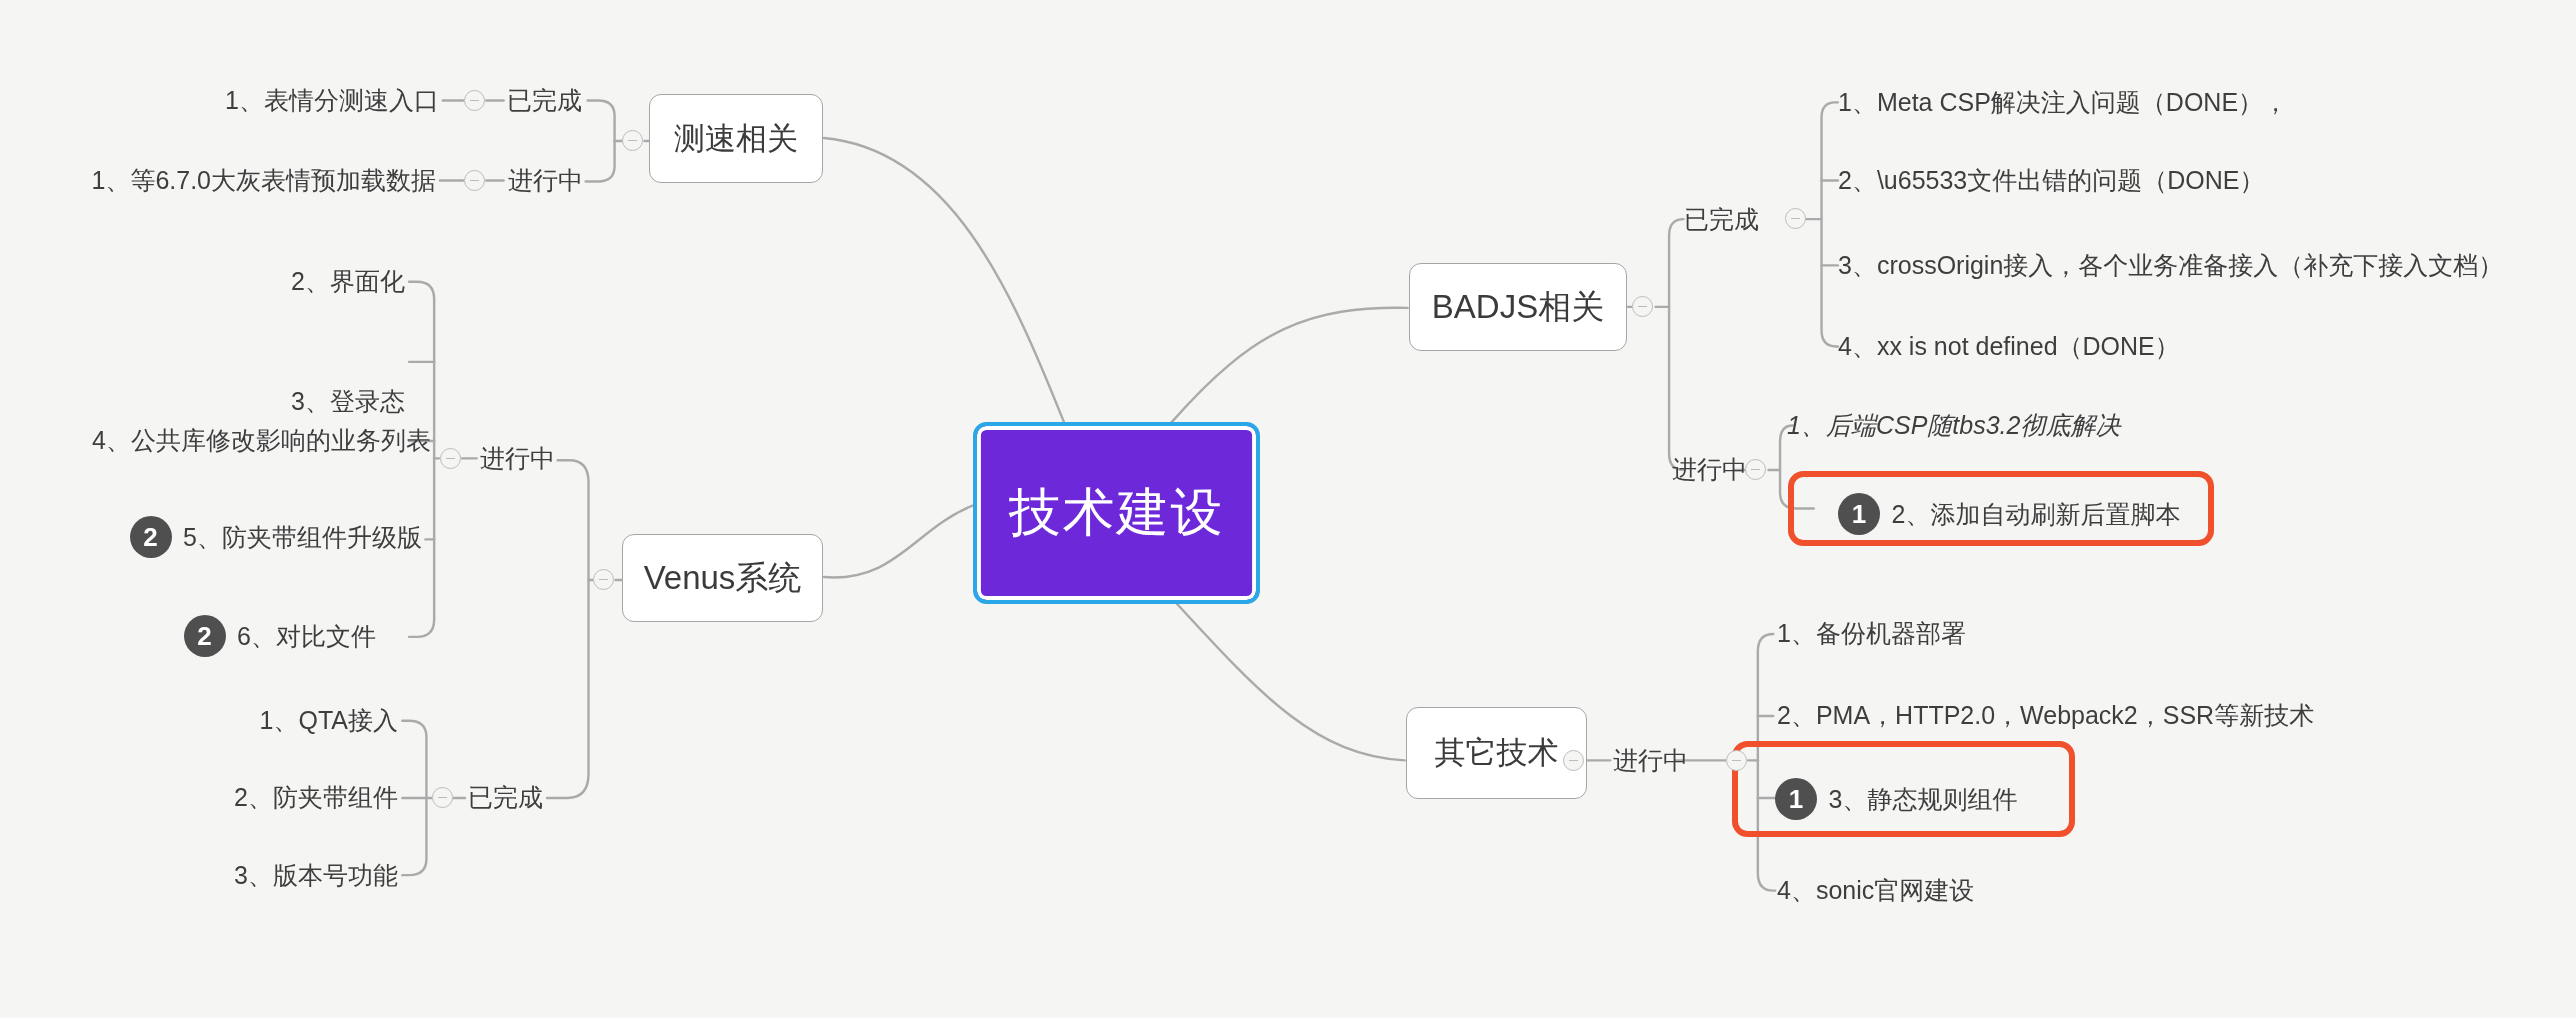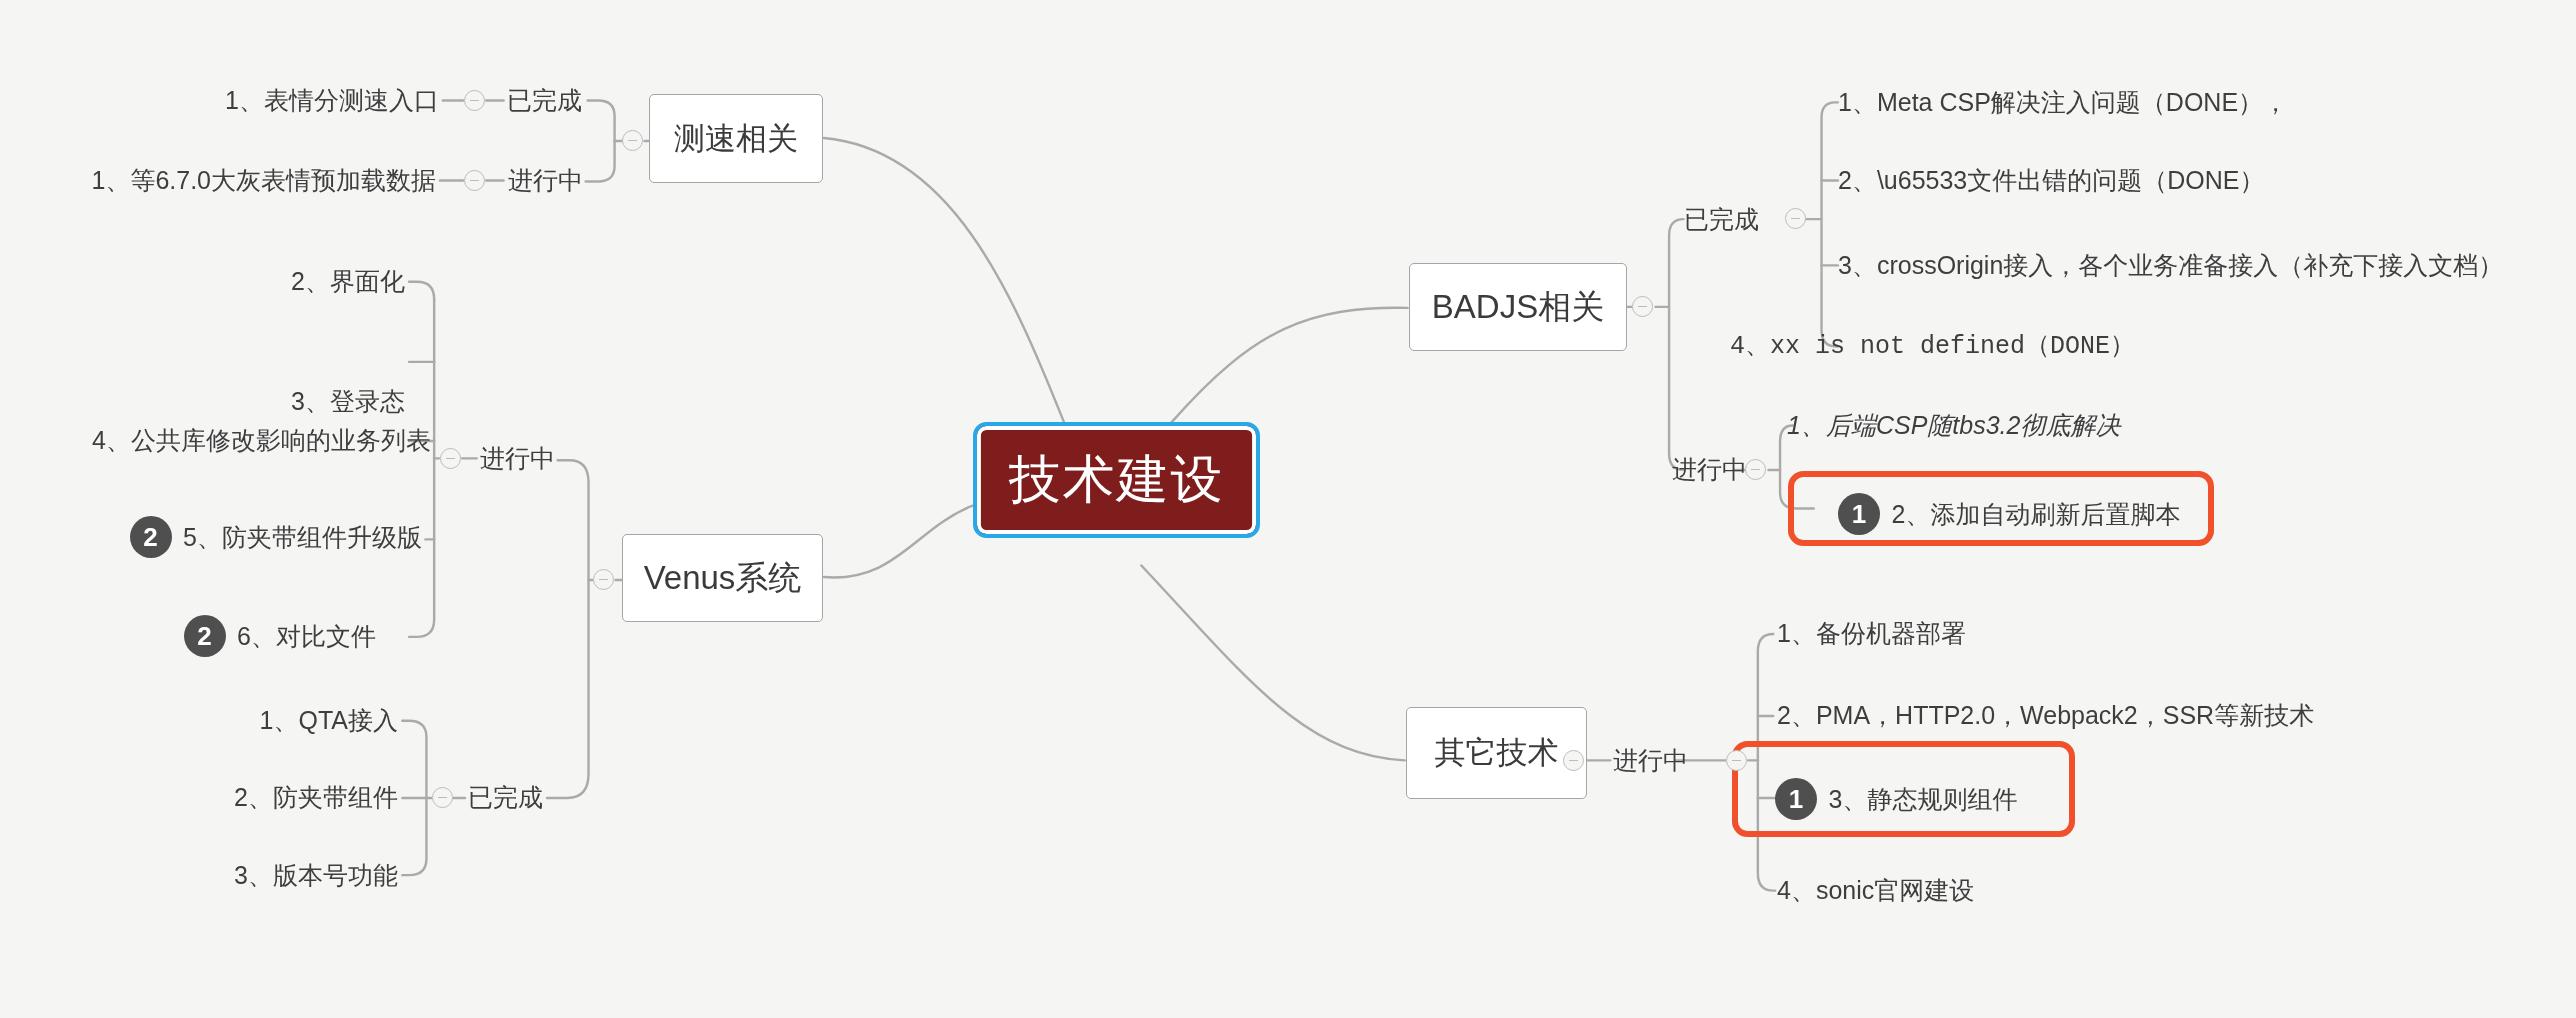--- a/index.html
+++ b/index.html
@@ -10,27 +10,27 @@
   svg.wires path { fill:none; stroke:#aaaaaa; stroke-width:2.5; stroke-linecap:round; }
 
   .leaf { position:absolute; font-size:25px; line-height:27px; color:#3e3e3e; white-space:nowrap; z-index:2; }
   .r { text-align:right; }
 
   .row { position:absolute; display:flex; align-items:center; gap:11.6px; height:42px; z-index:2; }
   .row .txt { font-size:25px; line-height:27px; color:#3e3e3e; white-space:nowrap; }
   .badge { width:42px; height:42px; border-radius:50%; background:#4f4f4f; color:#ffffff;
            font-size:26px; font-weight:700; display:flex; align-items:center; justify-content:center; flex:0 0 auto; }
 
-  .node { position:absolute; background:#ffffff; border:1.9px solid #a5a5a5; border-radius:5px;
+  .node { position:absolute; background:#ffffff; border:1.9px solid #a5a5a5; border-radius:12px;
           display:flex; align-items:center; justify-content:center; color:#3b3b3b; z-index:2; white-space:nowrap; }
   .node.f32 { font-size:31px; }
   .node.f34 { font-size:33px; }
 
-  .central { position:absolute; left:973px; top:422px; width:287px; height:116px;
-             background:#7f1d1d; border:4.8px solid #2aa7e6; box-shadow: inset 0 0 0 3.9px #ffffff;
+  .central { position:absolute; left:973px; top:422px; width:287px; height:182px;
+             background:#6d28d9; border:4.8px solid #2aa7e6; box-shadow: inset 0 0 0 3.9px #ffffff;
              border-radius:13.5px; display:flex; align-items:center; justify-content:center;
              color:#ffffff; font-size:52px; letter-spacing:1.9px; z-index:2; white-space:nowrap; }
 
   .toggle { position:absolute; width:21px; height:21px; border-radius:50%; border:1.9px solid #bcbcbc;
             background:#f5f5f4; z-index:3; display:flex; align-items:center; justify-content:center; }
   .toggle::after { content:""; width:9.6px; height:1.9px; background:#bcbcbc; }
 
   .hl { position:absolute; border:6.8px solid #f0502b; border-radius:15.4px; background:transparent; z-index:1; }
 </style>
 </head>
@@ -117,21 +117,21 @@
 
   <div class="leaf r" style="right:2178px; top:707px;">1、QTA接入</div>
   <div class="leaf r" style="right:2178px; top:784px;">2、防夹带组件</div>
   <div class="leaf r" style="right:2178px; top:862px;">3、版本号功能</div>
   <div class="leaf" style="left:468px; top:784px;">已完成</div>
 
   <div class="leaf" style="left:1684px; top:206px;">已完成</div>
   <div class="leaf" style="left:1838px; top:89px;">1、Meta CSP解决注入问题（DONE），</div>
   <div class="leaf" style="left:1838px; top:167px;">2、\u65533文件出错的问题（DONE）</div>
   <div class="leaf" style="left:1838px; top:252px;">3、crossOrigin接入，各个业务准备接入（补充下接入文档）</div>
-  <div class="leaf" style="left:1730px; top:333px;font-family:Liberation Mono, monospace;">4、xx is not defined（DONE）</div>
+  <div class="leaf" style="left:1838px; top:333px;">4、xx is not defined（DONE）</div>
 
   <div class="leaf" style="left:1672px; top:456px;">进行中</div>
   <div class="leaf" style="left:1787px; top:412px;font-style:italic;">1、后端CSP随tbs3.2彻底解决</div>
   <div class="row" style="left:1838px; top:493px;">
     <span class="badge">1</span>
     <span class="txt">2、添加自动刷新后置脚本</span>
   </div>
 
   <div class="leaf" style="left:1613px; top:747px;">进行中</div>
   <div class="leaf" style="left:1777px; top:620px;">1、备份机器部署</div>

